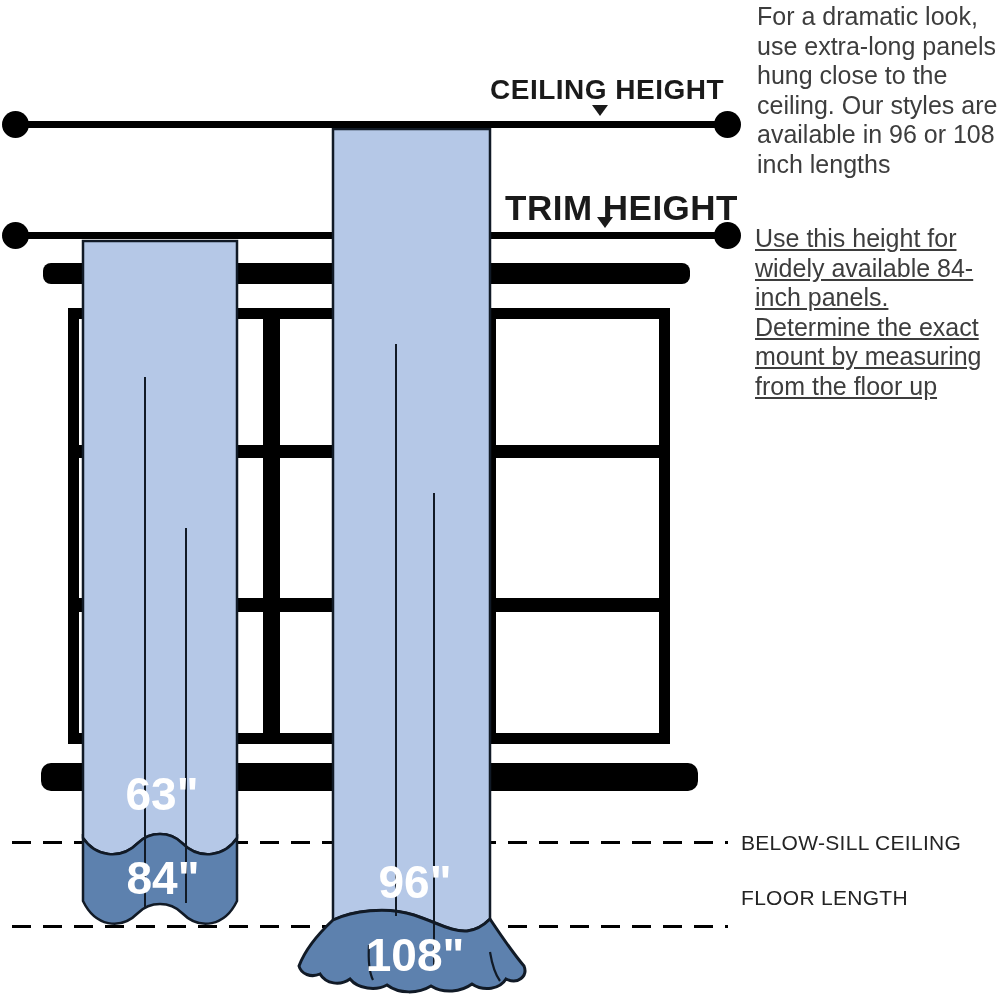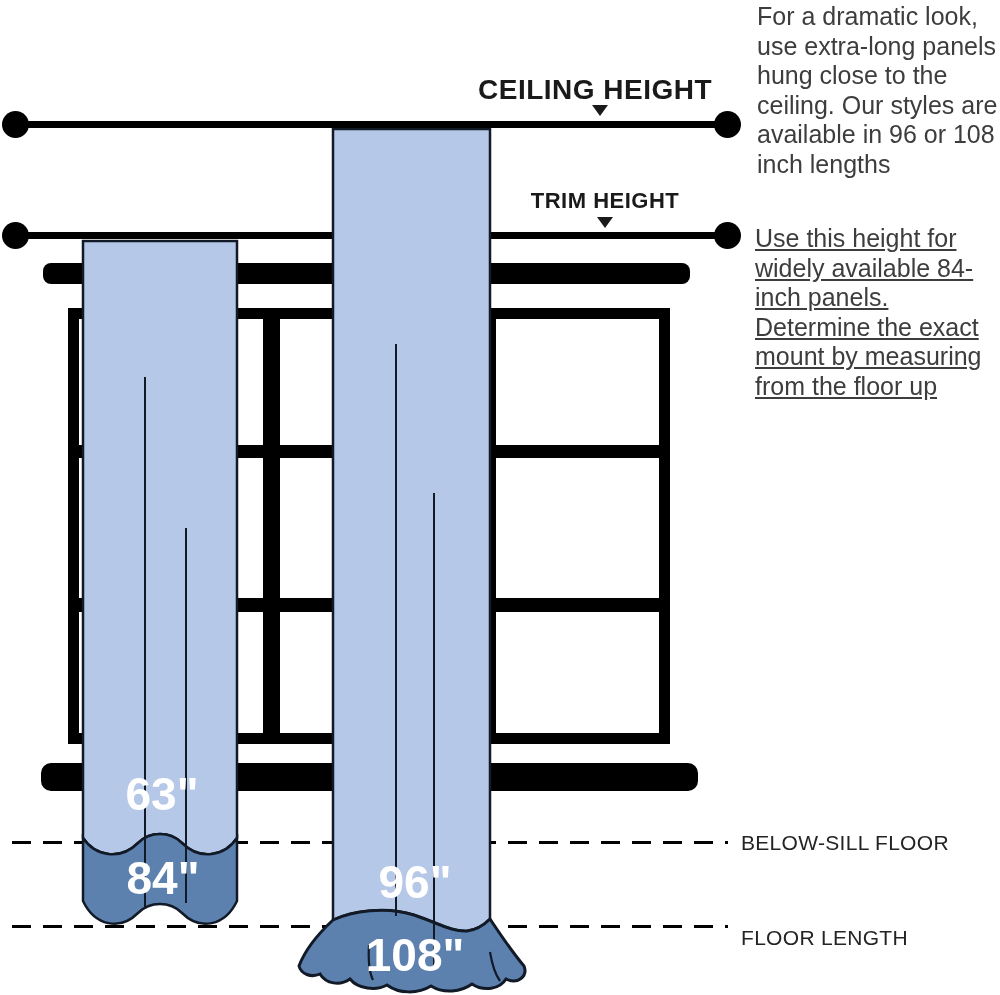--- a/index.html
+++ b/index.html
@@ -96,30 +96,30 @@
     <path d="M 434 493 L 434 966" stroke="var(--outline)" stroke-width="2" fill="none"></path>
 
     <path d="M 369 945 C 368 962 369 972 373 980" stroke="var(--outline)" stroke-width="2.2" fill="none"></path>
     <path d="M 490 952 C 492 964 495 974 500 981" stroke="var(--outline)" stroke-width="2.2" fill="none"></path>
   </svg>
 
   <div class="rod" style="top:121px;"></div>
   <div class="finial" style="left:2px;top:111px;"></div>
   <div class="finial" style="left:714px;top:111px;"></div>
 
-  <div class="heading" style="left:478px;top:74px;width:220px;font-size:28px;">CEILING HEIGHT</div>
+  <div class="heading" style="left:490px;top:74px;width:220px;font-size:28px;">CEILING HEIGHT</div>
   <div class="tri" style="left:592px;top:105px;"></div>
 
-  <div class="heading" style="left:505px;top:188px;width:200px;font-size:22px;">TRIM HEIGHT</div>
+  <div class="heading" style="left:505px;top:188px;width:200px;font-size:35px;">TRIM HEIGHT</div>
   <div class="tri" style="left:597px;top:217px;"></div>
 
   <div class="measure" style="left:87px;top:767px;">63"</div>
   <div class="measure" style="left:88px;top:851px;">84"</div>
   <div class="measure" style="left:340px;top:855px;">96"</div>
   <div class="measure" style="left:340px;top:928px;">108"</div>
 
   <div class="note" style="left:757px;top:2px;width:243px;">For a dramatic look, use extra-long panels hung close to the ceiling. Our styles are available in 96 or 108 inch lengths</div>
   <div class="note" style="left:755px;top:224px;width:245px;text-decoration:underline;">Use this height for widely available 84-inch panels. Determine the exact mount by measuring from the floor up</div>
 
-  <div class="guide-label" style="left:741px;top:831px;">BELOW-SILL FLOOR</div>
-  <div class="guide-label" style="left:741px;top:926px;">FLOOR LENGTH</div>
+  <div class="guide-label" style="left:741px;top:831px;">BELOW-SILL CEILING</div>
+  <div class="guide-label" style="left:741px;top:886px;">FLOOR LENGTH</div>
 
 </div>
 
 </body></html>

